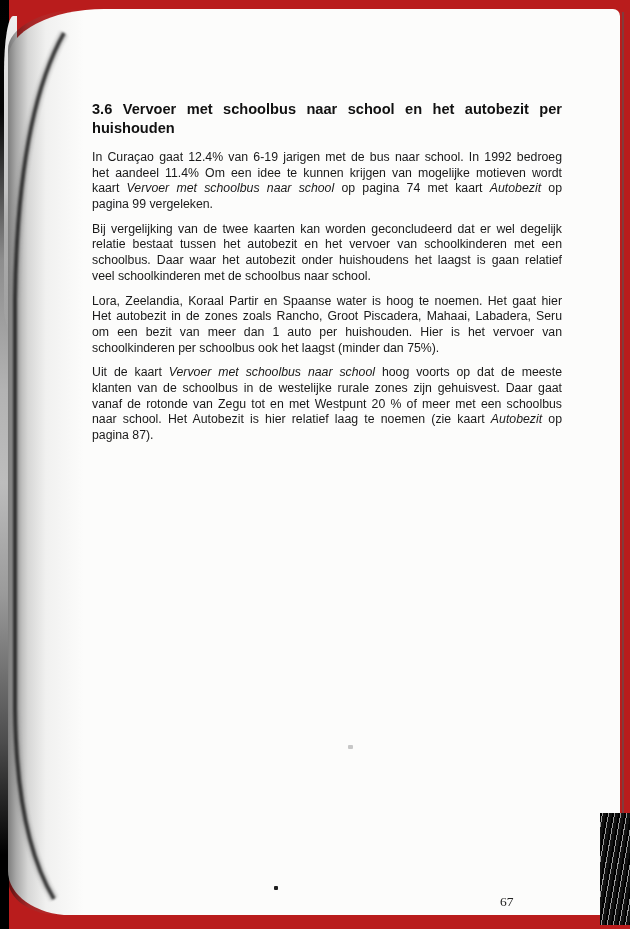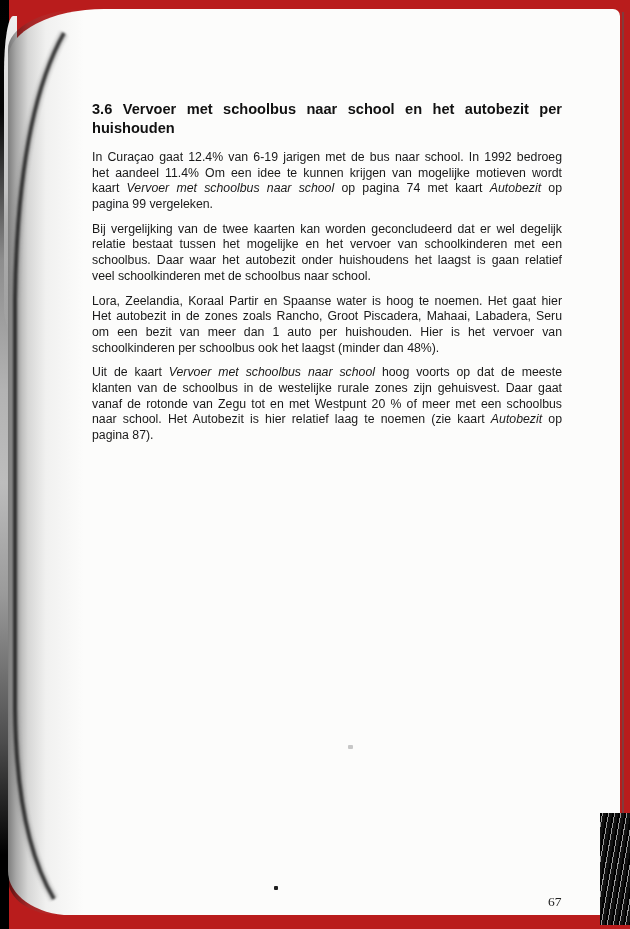--- a/index.html
+++ b/index.html
@@ -43,21 +43,21 @@
   .hline.j{text-align:justify;text-align-last:justify;}
   .para{margin:9px 0 9px 0;}
   .line{
     height:15.7px;line-height:15.7px;font-size:12.3px;white-space:nowrap;
     text-align:justify;text-align-last:justify;
   }
   .line.last{text-align:left;text-align-last:left;}
   .it{font-style:italic;}
   
   .page-number{
-    position:absolute;left:540px;top:885px;
+    position:absolute;left:492px;top:885px;
     font-family:"Liberation Serif",serif;font-size:13.5px;color:#222;
   }
   .speck{position:absolute;border-radius:1px;}
   .speck.s1{left:340px;top:736px;width:5px;height:4px;background:#c7c7c7;}
   .speck.s2{left:266px;top:877px;width:4px;height:4px;background:#1f1f1f;}
   
   .edge-streaks{
     position:absolute;right:0;bottom:4px;width:30px;height:112px;z-index:3;
     background:repeating-linear-gradient(100deg,#000 0 2px,#9a9a9a 2px 3px,#111 3px 6px);
   }
@@ -89,30 +89,30 @@
 
       <div class="para">
         <div class="line"><span>In Curaçao gaat 12.4% van 6-19 jarigen met de bus naar school. In 1992 bedroeg</span></div>
         <div class="line"><span>het aandeel 11.4% Om een idee te kunnen krijgen van mogelijke motieven wordt</span></div>
         <div class="line"><span>kaart </span><span class="it">Vervoer met schoolbus naar school</span><span> op pagina 74 met kaart </span><span class="it">Autobezit</span><span> op</span></div>
         <div class="line last"><span>pagina 99 vergeleken.</span></div>
       </div>
 
       <div class="para">
         <div class="line"><span>Bij vergelijking van de twee kaarten kan worden geconcludeerd dat er wel degelijk</span></div>
-        <div class="line"><span>relatie bestaat tussen het mogelijke en het vervoer van schoolkinderen met een</span></div>
+        <div class="line"><span>relatie bestaat tussen het autobezit en het vervoer van schoolkinderen met een</span></div>
         <div class="line"><span>schoolbus. Daar waar het autobezit onder huishoudens het laagst is gaan relatief</span></div>
         <div class="line last"><span>veel schoolkinderen met de schoolbus naar school.</span></div>
       </div>
 
       <div class="para">
         <div class="line"><span>Lora, Zeelandia, Koraal Partir en Spaanse water is hoog te noemen. Het gaat hier</span></div>
         <div class="line"><span>Het autobezit in de zones zoals Rancho, Groot Piscadera, Mahaai, Labadera, Seru</span></div>
         <div class="line"><span>om een bezit van meer dan 1 auto per huishouden. Hier is het vervoer van</span></div>
-        <div class="line last"><span>schoolkinderen per schoolbus ook het laagst (minder dan 48%).</span></div>
+        <div class="line last"><span>schoolkinderen per schoolbus ook het laagst (minder dan 75%).</span></div>
       </div>
 
       <div class="para">
         <div class="line"><span>Uit de kaart </span><span class="it">Vervoer met schoolbus naar school</span><span> hoog voorts op dat de meeste</span></div>
         <div class="line"><span>klanten van de schoolbus in de westelijke rurale zones zijn gehuisvest. Daar gaat</span></div>
         <div class="line"><span>vanaf de rotonde van Zegu tot en met Westpunt 20 % of meer met een schoolbus</span></div>
         <div class="line"><span>naar school. Het Autobezit is hier relatief laag te noemen (zie kaart </span><span class="it">Autobezit</span><span> op</span></div>
         <div class="line last"><span>pagina 87).</span></div>
       </div>
     </div>

